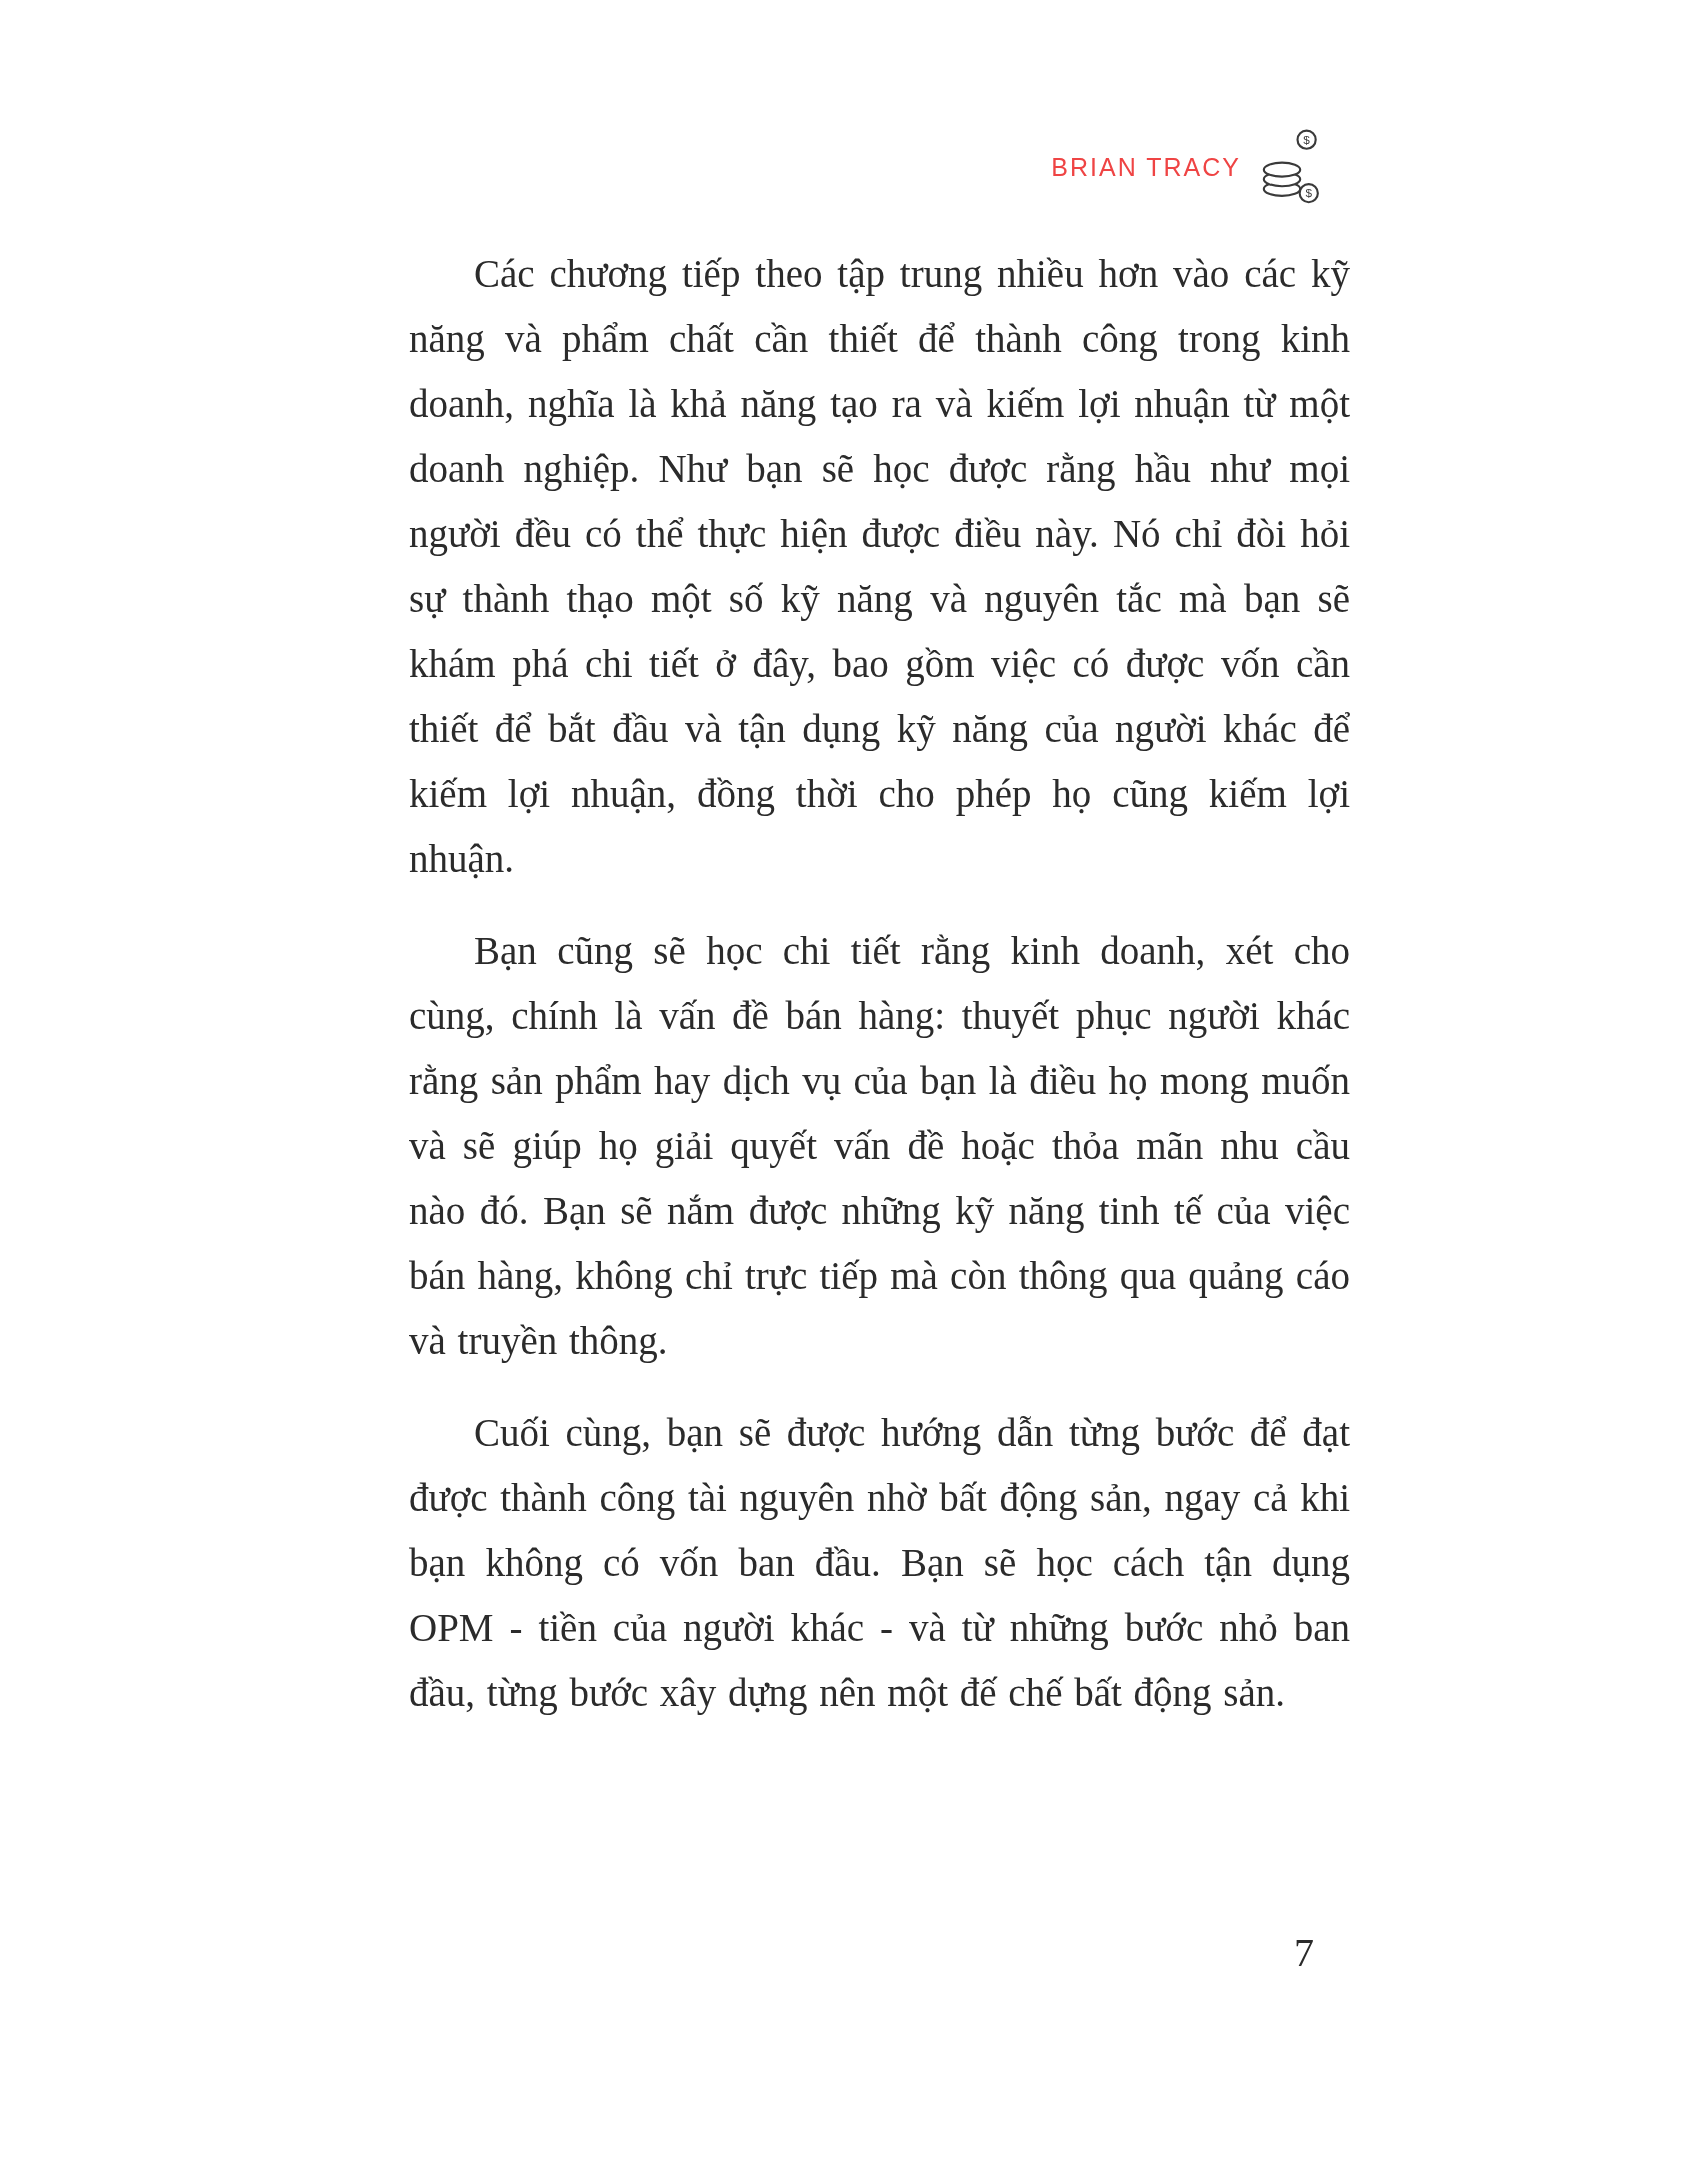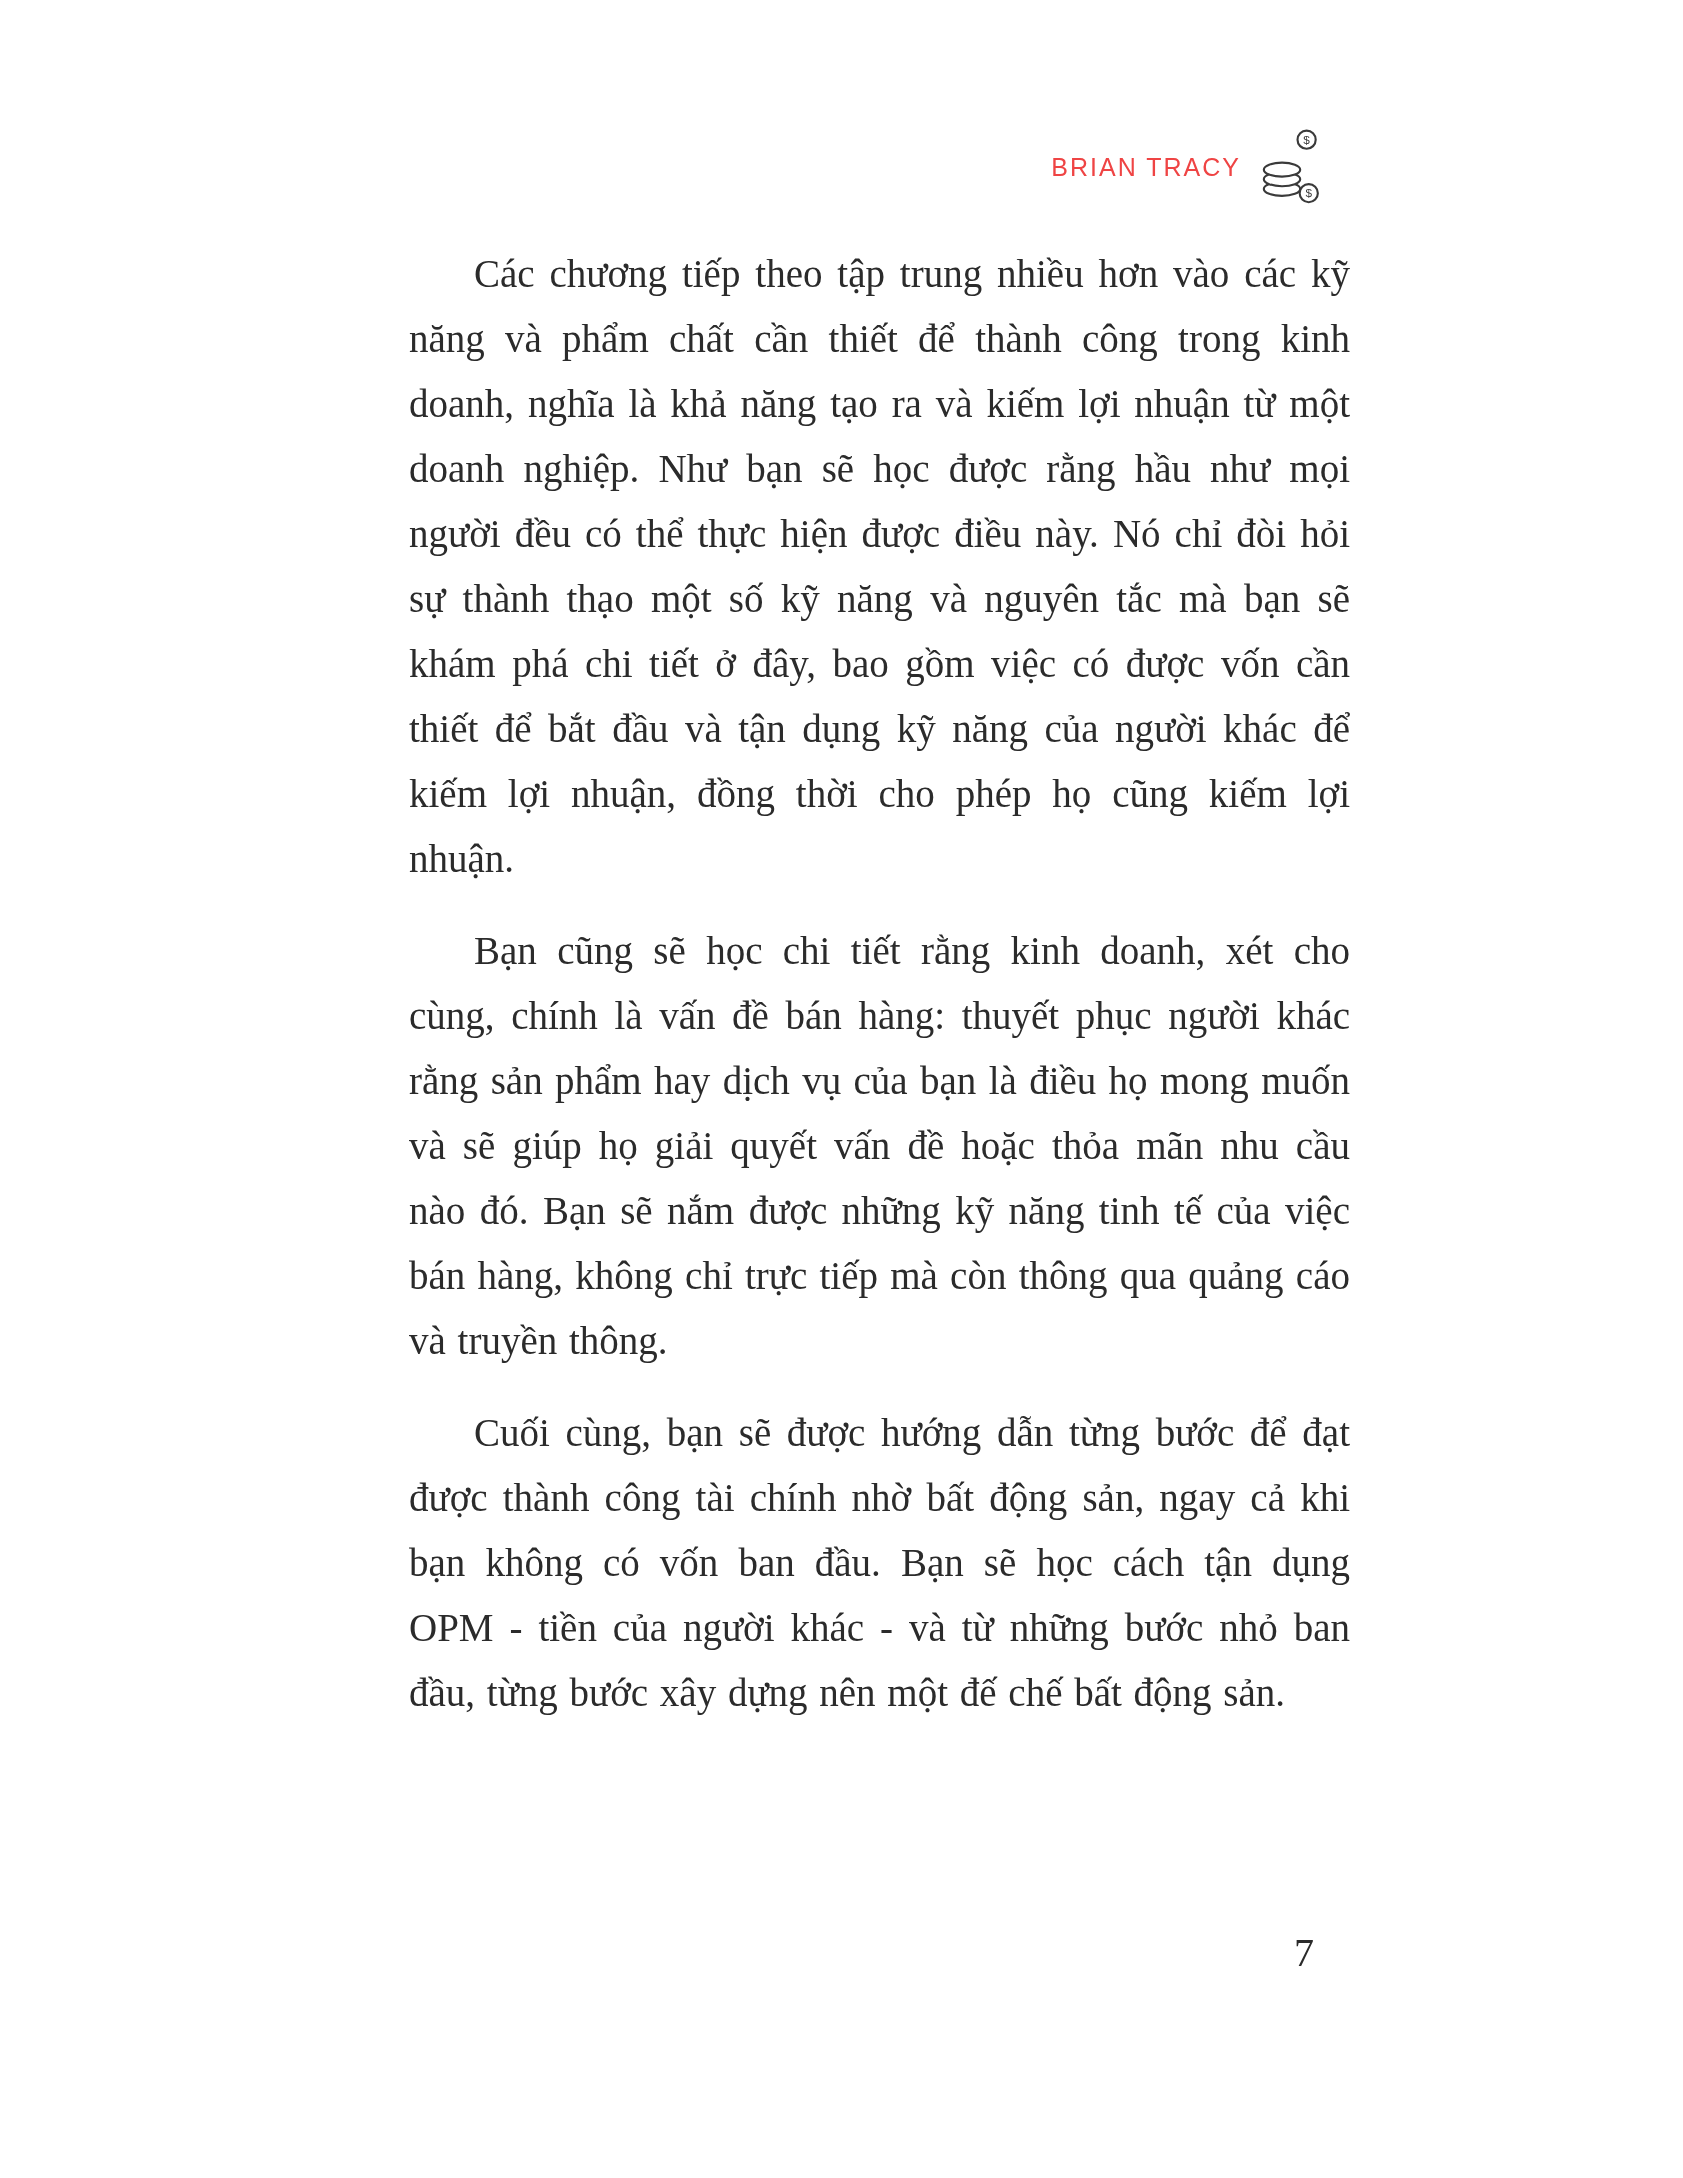--- a/index.html
+++ b/index.html
@@ -77,19 +77,19 @@
 
         <circle cx="48" cy="60" r="8.5" stroke="#3a3a3a" stroke-width="2" fill="#ffffff"></circle>
         <text x="48" y="64" text-anchor="middle" font-family="Liberation Sans, sans-serif" font-size="11" fill="#3a3a3a">$</text>
       </svg>
     </span>
   </div>
 
   <div class="body-column">
     <p>Các chương tiếp theo tập trung nhiều hơn vào các kỹ năng và phẩm chất cần thiết để thành công trong kinh doanh, nghĩa là khả năng tạo ra và kiếm lợi nhuận từ một doanh nghiệp. Như bạn sẽ học được rằng hầu như mọi người đều có thể thực hiện được điều này. Nó chỉ đòi hỏi sự thành thạo một số kỹ năng và nguyên tắc mà bạn sẽ khám phá chi tiết ở đây, bao gồm việc có được vốn cần thiết để bắt đầu và tận dụng kỹ năng của người khác để kiếm lợi nhuận, đồng thời cho phép họ cũng kiếm lợi nhuận.</p>
     <p>Bạn cũng sẽ học chi tiết rằng kinh doanh, xét cho cùng, chính là vấn đề bán hàng: thuyết phục người khác rằng sản phẩm hay dịch vụ của bạn là điều họ mong muốn và sẽ giúp họ giải quyết vấn đề hoặc thỏa mãn nhu cầu nào đó. Bạn sẽ nắm được những kỹ năng tinh tế của việc bán hàng, không chỉ trực tiếp mà còn thông qua quảng cáo và truyền thông.</p>
-    <p>Cuối cùng, bạn sẽ được hướng dẫn từng bước để đạt được thành công tài chính nhờ bất động sản, ngay cả khi bạn không có vốn ban đầu. Bạn sẽ học cách tận dụng OPM - tiền của người khác - và từ những bước nhỏ ban đầu, từng bước xây dựng nên một đế chế bất động sản.</p>
+    <p>Cuối cùng, bạn sẽ được hướng dẫn từng bước để đạt được thành công tài nguyên nhờ bất động sản, ngay cả khi bạn không có vốn ban đầu. Bạn sẽ học cách tận dụng OPM - tiền của người khác - và từ những bước nhỏ ban đầu, từng bước xây dựng nên một đế chế bất động sản.</p>
   </div>
 
   <div class="page-number">7</div>
 
 </div>
 
 
 </body></html>

